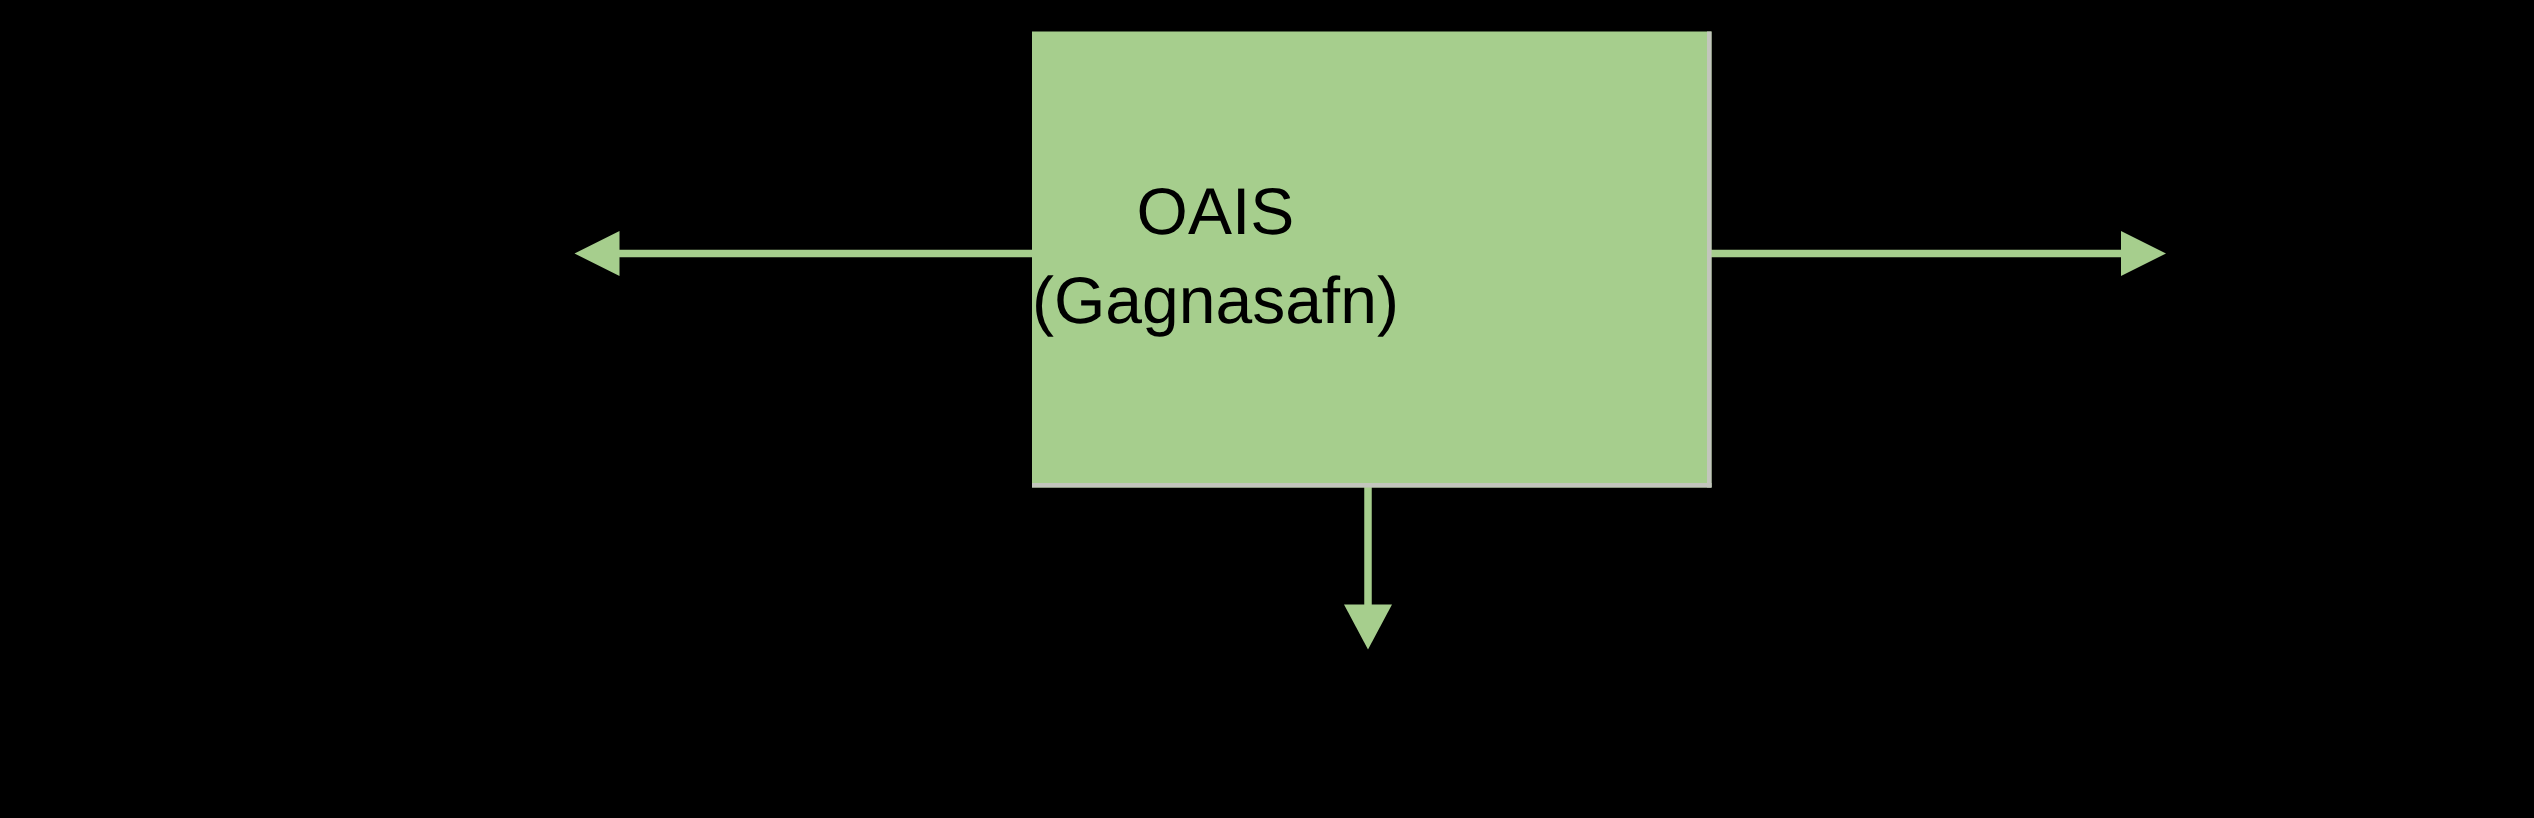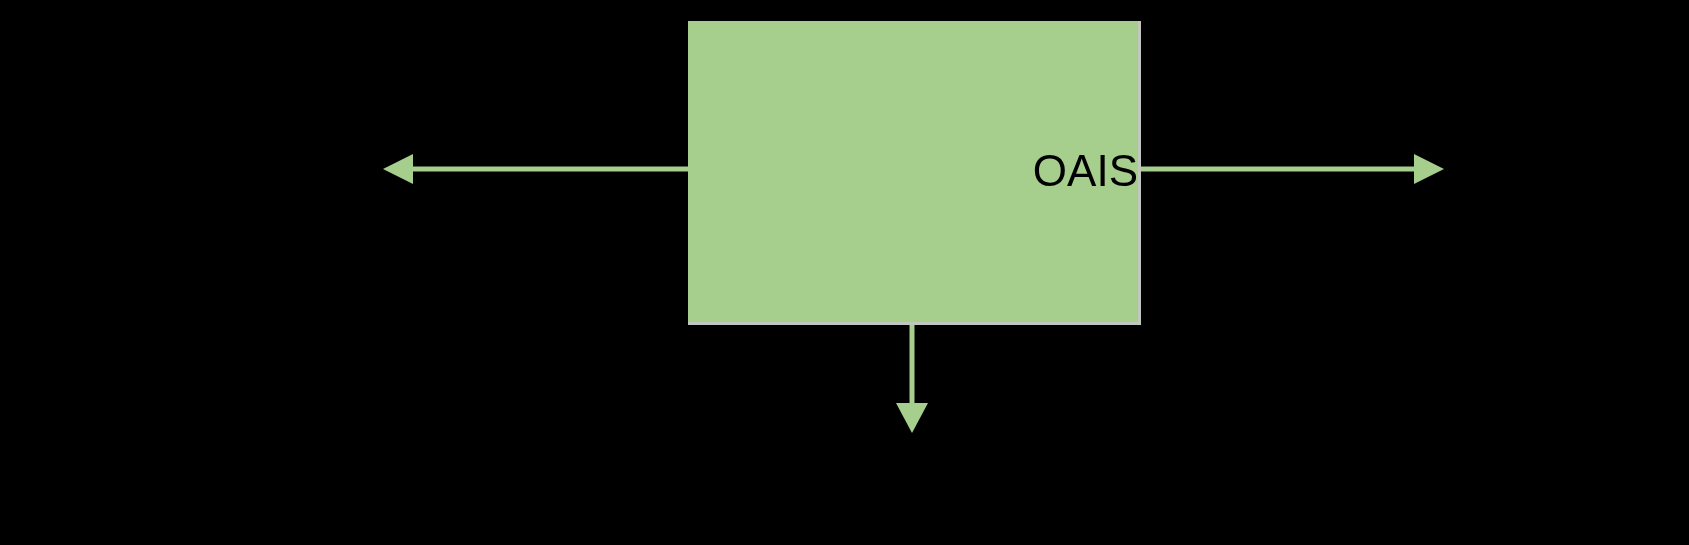--- a/index.html
+++ b/index.html
@@ -40,21 +40,21 @@
     position: absolute;
     left: 688px;
     top: 21px;
     width: 450px;
     height: 301px;
     background: var(--box-fill, #a6ce8d);
     border-right: 3px solid var(--box-shadow-edge, #c3c6bd);
     border-bottom: 3px solid var(--box-shadow-edge, #c3c6bd);
     display: flex;
     align-items: center;
-    justify-content: flex-end;
+    justify-content: flex-start;
     box-sizing: content-box;
   }
   .box-label {
     color: var(--text, #000000);
     font-size: 44px;
     line-height: 1.34;
     text-align: center;
     white-space: nowrap;
   }
   .box-label span {
@@ -77,16 +77,17 @@
     </g>
     <g>
       <line class="arrow-shaft" x1="912" y1="320" x2="912" y2="406"></line>
       <polygon class="arrow-head" points="912,433 896,403 928,403"></polygon>
     </g>
   </svg>
 
   <div class="oais-box">
     <div class="box-label">
       <span>OAIS</span>
+      <span>(Gagnasafn)</span>
     </div>
   </div>
 
 </div>
 
 </body></html>

